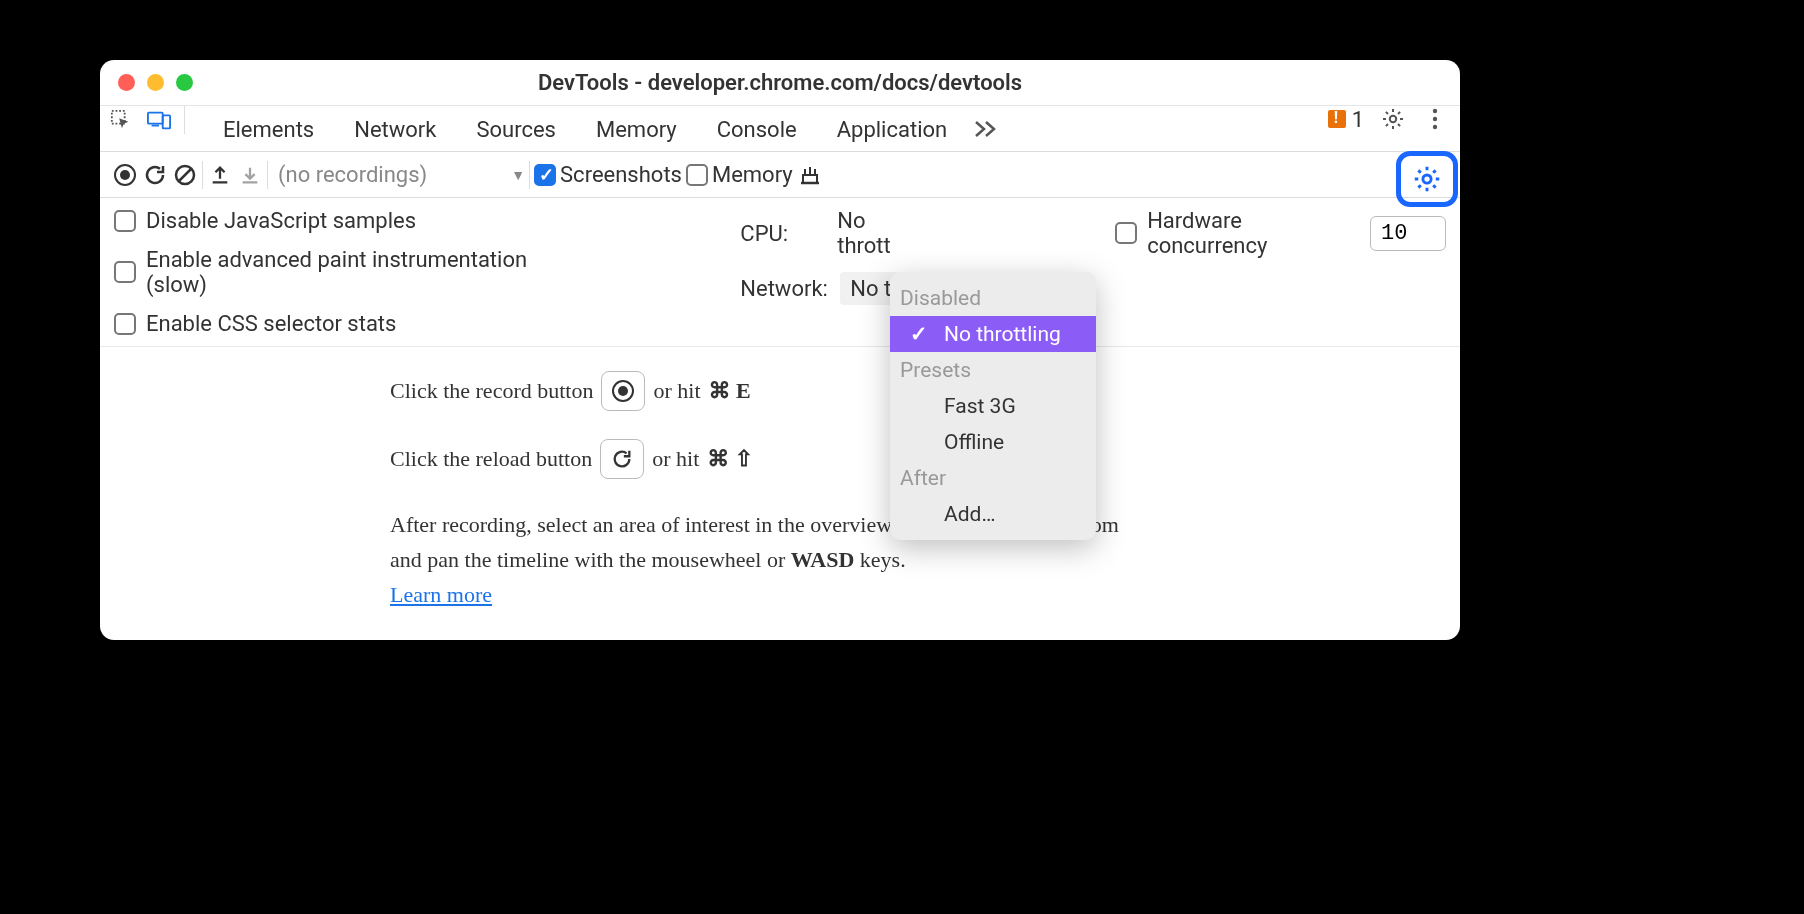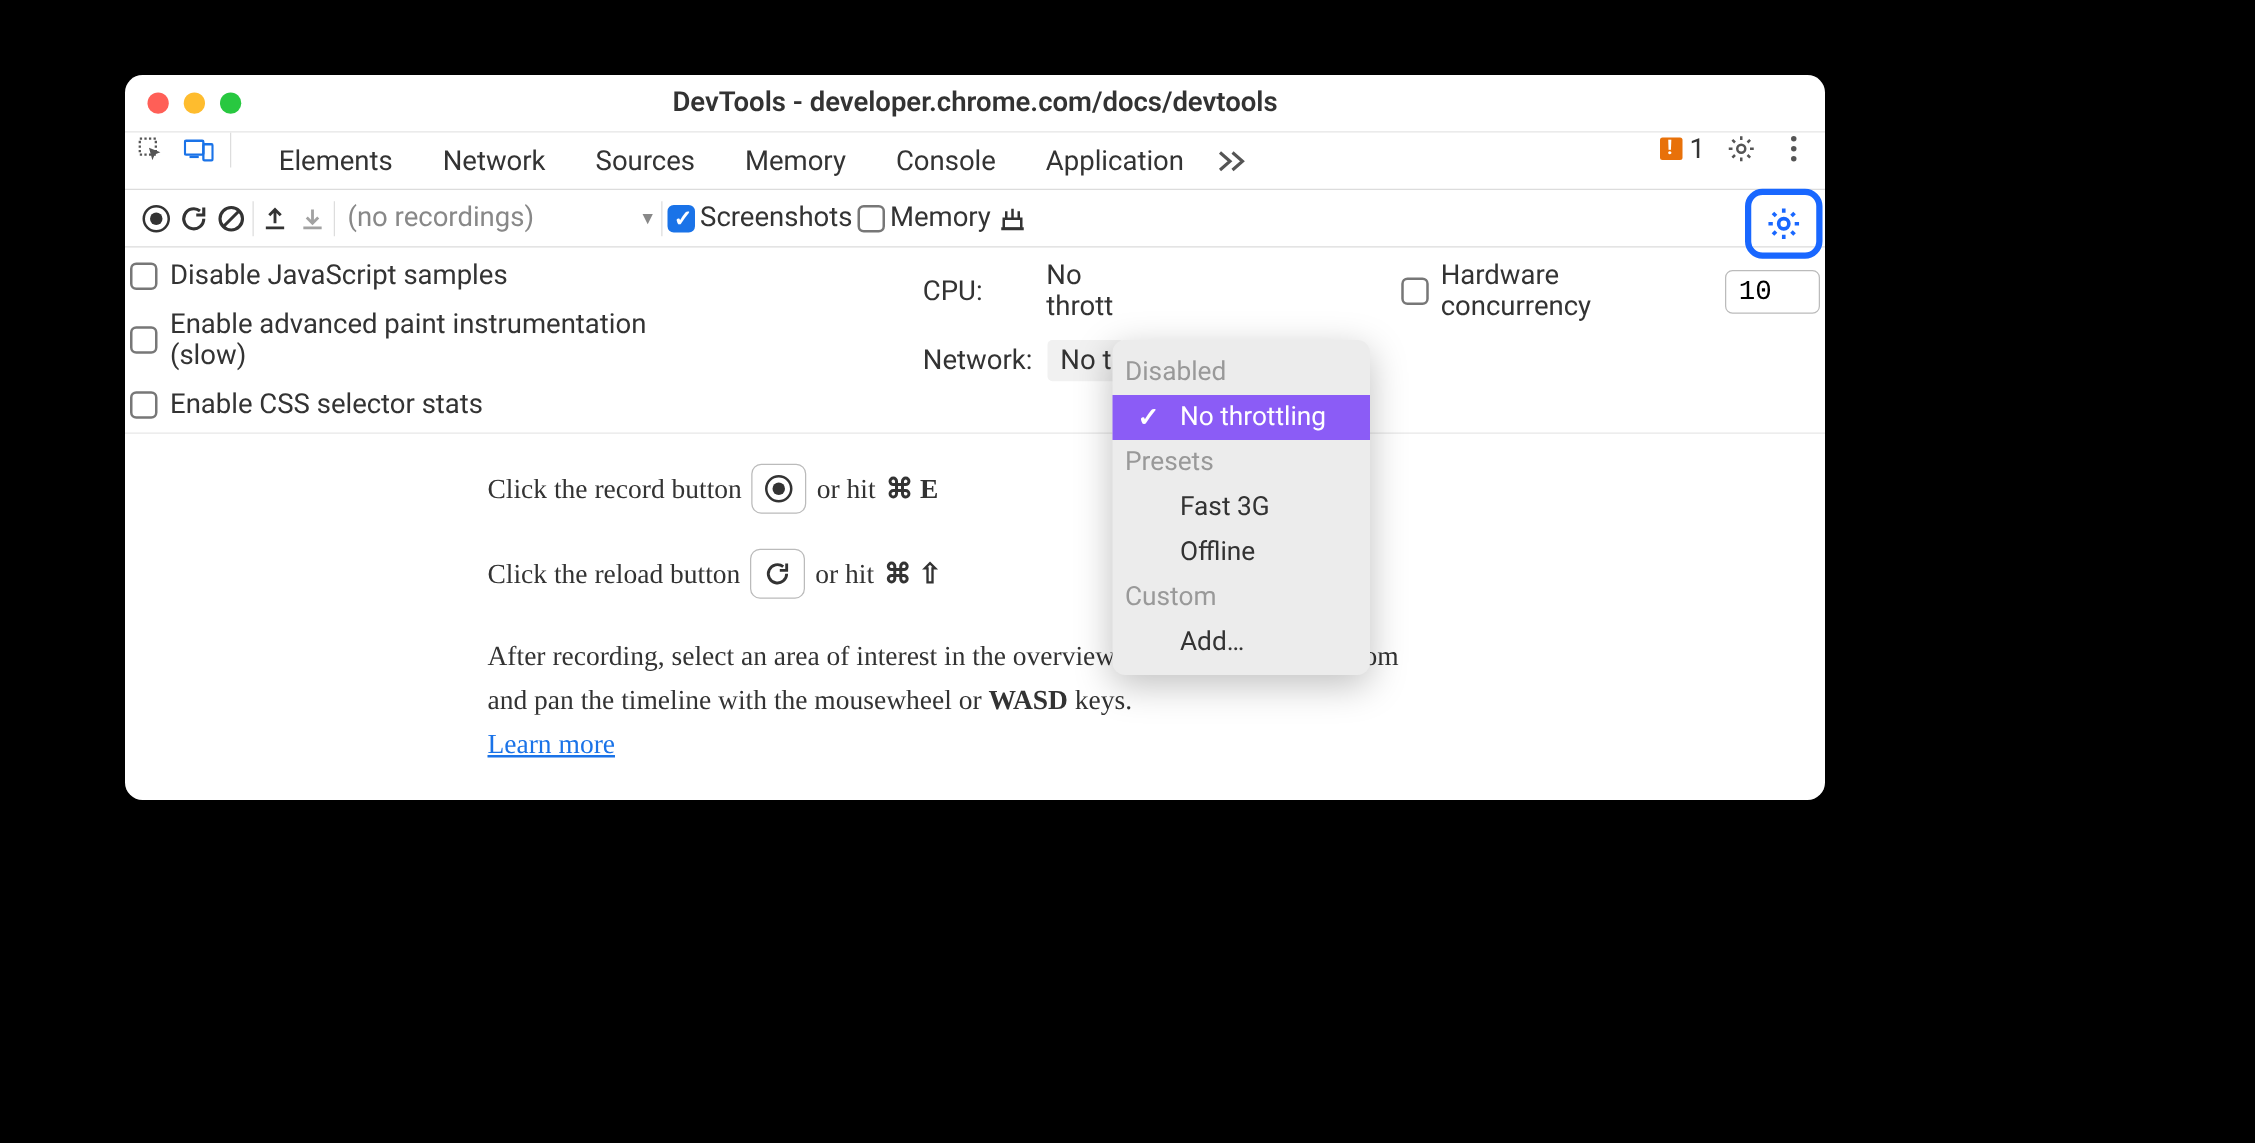--- a/index.html
+++ b/index.html
@@ -98,21 +98,21 @@
     height: 56px;
     border: 5px solid #1967ff;
     border-radius: 14px;
     display: flex;
     align-items: center;
     justify-content: center;
   }
   
   .settings {
     display: flex;
-    padding: 10px 4px;
+    padding: 10px 14px;
     border-bottom: 1px solid #e8e8e8;
     gap: 40px;
     position: relative;
   }
   .col { display: flex; flex-direction: column; gap: 14px; }
   .row { display: flex; align-items: center; gap: 10px; }
   .col2 { margin-left: 120px; }
   .label { color: #333; }
   .lbl2 { width: 90px; text-align: left; }
   .sel { background: #f1f1f1; padding: 4px 10px; border-radius: 4px; }
@@ -334,17 +334,17 @@
       <a class="link">Learn more</a>
     </p>
   </div>
 
   <div class="menu">
     <div class="mhdr">Disabled</div>
     <div class="mitem sel2">No throttling</div>
     <div class="mhdr">Presets</div>
     <div class="mitem">Fast 3G</div>
     <div class="mitem">Offline</div>
-    <div class="mhdr">Custom</div>
+    <div class="mhdr">After</div>
     <div class="mitem">Add…</div>
   </div>
 
 </div>
 
 </body></html>

